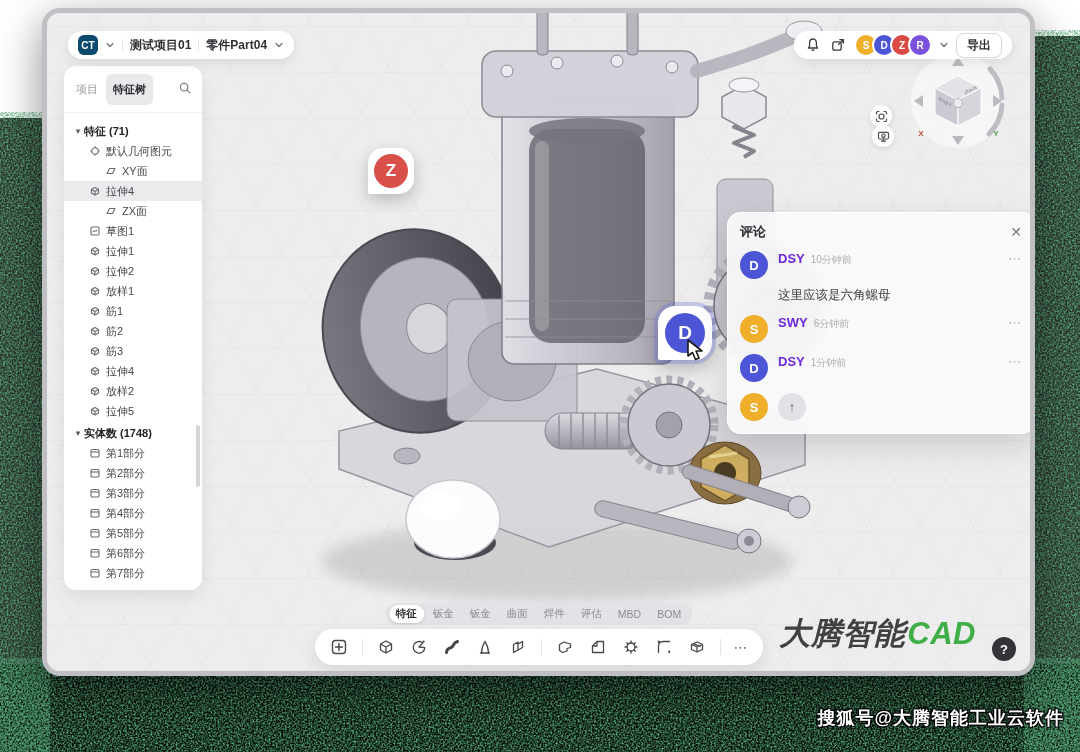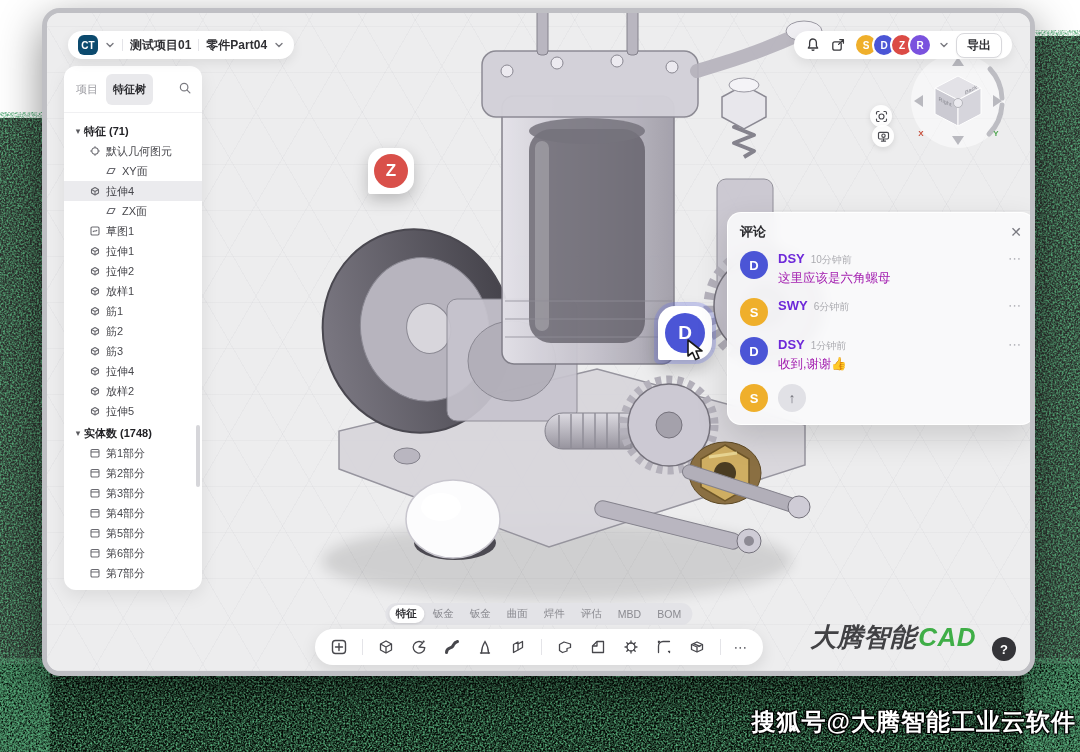--- a/index.html
+++ b/index.html
@@ -5,22 +5,22 @@
   html,body{margin:0;padding:0;}
   body{
     width:1080px;height:752px;position:relative;overflow:hidden;
     background:#ffffff;
     font-family:"Liberation Sans","DejaVu Sans",sans-serif;
     -webkit-font-smoothing:antialiased;
   }
   
   .bgnoise{position:absolute;left:0;top:0;z-index:0;}
   .watermark{
-    position:absolute;right:4px;top:706px;z-index:6;
-    font-size:24px;font-weight:bold;color:#ffffff;letter-spacing:1px;
+    position:absolute;right:16px;top:706px;z-index:6;
+    font-size:18px;font-weight:bold;color:#ffffff;letter-spacing:1px;
     text-shadow:-1px -1px 0 #000,1px -1px 0 #000,-1px 1px 0 #000,1px 1px 0 #000,0 0 4px #000;
   }
   
   .window{
     position:absolute;left:42px;top:8px;width:983px;height:658px;z-index:2;
     background:#ededee;border:5px solid #bfbfc4;border-radius:18px;
     box-shadow:0 14px 44px rgba(0,0,0,.45);
     overflow:hidden;
   }
   .canvas{
@@ -108,21 +108,21 @@
   .cp-title{font-size:13px;font-weight:bold;color:#2a2a2e;}
   .cp-close{font-size:14px;color:#7a7a80;cursor:pointer;line-height:1;}
   .citem{display:flex;gap:10px;margin-bottom:11px;}
   .c-avatar{width:28px;height:28px;border-radius:50%;flex:0 0 28px;color:#fff;font-size:13px;font-weight:bold;
             display:flex;align-items:center;justify-content:center;}
   .c-body{flex:1;min-width:0;}
   .c-top{display:flex;align-items:baseline;gap:6px;}
   .c-name{font-size:13px;font-weight:bold;color:#6d28d9;}
   .c-time{font-size:10px;color:#ababb0;}
   .c-more{margin-left:auto;color:#b7b7bc;font-size:13px;cursor:pointer;letter-spacing:1px;}
-  .c-text{font-size:12.5px;color:#a21caf;margin-top:3px;}
+  .c-text{font-size:12.5px;color:#404040;margin-top:20px;}
   .reply-row{display:flex;align-items:center;gap:10px;margin-top:2px;}
   .reply-input{
     flex:1;height:32px;border:none;outline:none;background:#e9e9ed;border-radius:9px;
     font-size:13px;color:#333;padding:0 10px;font-family:inherit;
   }
   .reply-input::placeholder{color:#a8a8ae;}
   .send-btn{width:28px;height:28px;border-radius:50%;background:#e1e1e6;color:#6e6e76;font-size:14px;
             display:flex;align-items:center;justify-content:center;cursor:pointer;}
   
   .btabs{
@@ -134,21 +134,21 @@
   .toolbar{
     position:absolute;left:50%;transform:translateX(-50%);bottom:6px;z-index:8;height:36px;
     background:#fff;border-radius:18px;box-shadow:0 5px 16px rgba(0,0,0,.10);
     display:flex;align-items:center;padding:0 14px;gap:13px;
   }
   .tb-btn{display:inline-flex;align-items:center;justify-content:center;width:20px;height:20px;cursor:pointer;}
   .tb-div{width:1px;height:16px;background:#e4e4e8;}
   .tb-more{font-size:14px;color:#6a6a70;cursor:pointer;letter-spacing:1px;}
   
   .brand{position:absolute;right:54px;bottom:16px;z-index:7;font-style:italic;font-weight:bold;
-         font-size:26px;letter-spacing:0.5px;white-space:nowrap;}
+         font-size:31px;letter-spacing:0.5px;white-space:nowrap;}
   .brand .cn{color:#414144;}
   .brand .en{color:#3fae47;margin-left:2px;}
   .help-btn{
     position:absolute;right:14px;bottom:10px;z-index:8;width:24px;height:24px;border-radius:50%;
     background:#343438;color:#fff;font-size:13px;font-weight:bold;
     display:flex;align-items:center;justify-content:center;cursor:pointer;
   }
   
   .model{position:absolute;left:250px;top:-12px;z-index:3;}
   .hidden-defs{position:absolute;width:0;height:0;overflow:hidden;}
@@ -691,21 +691,20 @@
         </div>
 
         <div class="citem">
           <span class="c-avatar" style="background: rgb(75, 85, 214);">D</span>
           <div class="c-body">
             <div class="c-top">
               <span class="c-name">DSY</span>
               <span class="c-time">1分钟前</span>
               <span class="c-more">⋯</span>
             </div>
-            <div class="c-text">收到,谢谢👍</div>
           </div>
         </div>
 
     </div>
     <div class="reply-row">
       <span class="c-avatar" id="reply-avatar" style="background: rgb(239, 175, 43);">S</span>
       <span class="send-btn">↑</span>
     </div>
   </div>
 

